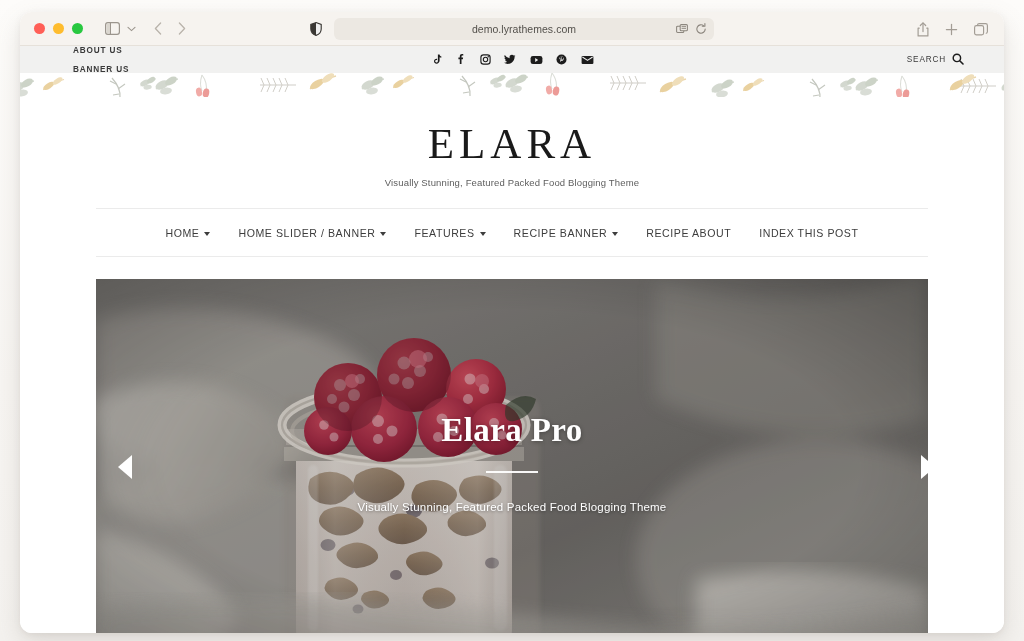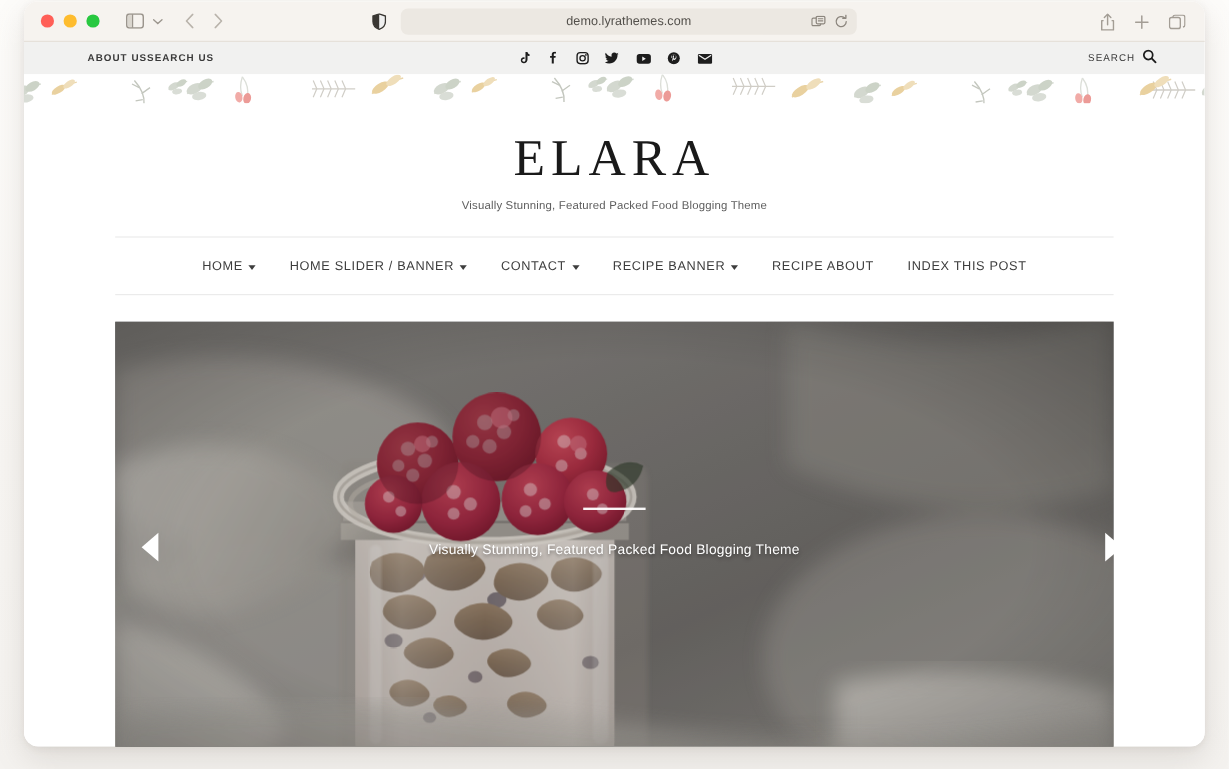--- a/index.html
+++ b/index.html
@@ -7,21 +7,21 @@
     width:1024px; height:641px; overflow:hidden;
     font-family:"Liberation Sans", sans-serif;
     background:#fbfaf8;
   }
   body{
     background:linear-gradient(180deg,#fdfcfa 0%, #f7f5f2 60%, #f4f2ef 100%);
   }
 
   
   .browser{
-    position:absolute; left:20px; top:1px; width:984px; height:621px;
+    position:absolute; left:20px; top:12px; width:984px; height:621px;
     background:#ffffff;
     border-radius:12px;
     box-shadow:0 10px 26px rgba(120,110,100,.18), 0 2px 6px rgba(120,110,100,.10);
     overflow:hidden;
   }
 
   
   .toolbar{
     position:relative; height:34px; width:100%;
     background:#f6f3ef;
@@ -68,21 +68,21 @@
   
   .viewport{
     position:relative; width:100%; height:587px; background:#fff; overflow:hidden;
   }
 
   
   .topbar{
     position:relative; height:27px; background:#f1f1f0;
     display:flex; align-items:center;
   }
-  .topbar-left{ display:flex; margin-left:53px; }
+  .topbar-left{ display:flex; gap:10px; margin-left:53px;flex-direction:column; }
   .topbar-left a{
     font-size:8.2px; letter-spacing:.85px; color:#3a3a3a;
     text-decoration:none; font-weight:600; white-space:nowrap;
   }
   .socials{
     position:absolute; left:0; right:0; top:0; height:27px;
     display:flex; align-items:center; justify-content:center; gap:13.5px;
   }
   .socials span{ display:inline-flex; color:#1d1d1d; }
   .topbar-right{
@@ -261,21 +261,21 @@
       </span>
     </div>
   </div>
 
   <div class="viewport">
 
     <div class="topbar">
 
       <div class="topbar-left">
         <a href="#">ABOUT US</a>
-        <a href="#">SEARCH US</a>
+        <a href="#">BANNER US</a>
       </div>
 
       <div class="socials">
         <span>
           <svg width="11" height="11" viewBox="0 0 11 11" fill="#1d1d1d">
             <path d="M7.2 0.4h1.4c.1 1 .7 1.8 1.7 1.9v1.4c-.6 0-1.2-.2-1.7-.5v3.4c0 1.9-1.5 3.1-3 3.1-1.4 0-2.6-1-2.6-2.5S4.2 4.7 5.5 4.7c.2 0 .4 0 .6.1v1.4a1.4 1.4 0 0 0-.6-.1c-.7 0-1.3.5-1.3 1.2s.6 1.2 1.3 1.2c.8 0 1.4-.6 1.4-1.5V.4z"></path>
           </svg>
         </span>
         <span>
           <svg width="11" height="11" viewBox="0 0 11 11" fill="#1d1d1d">
@@ -385,21 +385,21 @@
       <nav class="nav">
         <a href="#">
           <span>HOME</span>
           <i class="caret"></i>
         </a>
         <a href="#">
           <span>HOME SLIDER / BANNER</span>
           <i class="caret"></i>
         </a>
         <a href="#">
-          <span>CONTACT</span>
+          <span>FEATURES</span>
           <i class="caret"></i>
         </a>
         <a href="#">
           <span>RECIPE BANNER</span>
           <i class="caret"></i>
         </a>
         <a href="#">
           <span>RECIPE ABOUT</span>
         </a>
         <a href="#">
@@ -587,20 +587,21 @@
             <g filter="url(#blurBg)" opacity=".55">
               <path d="M0 330 q200 -25 420 5 q220 30 412 -5 v45 H0Z" fill="#b4b0aa"></path>
             </g>
             <rect width="832" height="375" fill="url(#vig)"></rect>
           </svg>
         </div>
 
         <div class="hero-overlay"></div>
 
         <div class="hero-content">
+          <div class="hero-title">Elara Pro</div>
           <div class="hero-sep"></div>
           <div class="hero-sub">Visually Stunning, Featured Packed Food Blogging Theme</div>
         </div>
 
         <div class="arrow left"></div>
         <div class="arrow right"></div>
       </div>
     </div>
 
   </div>

